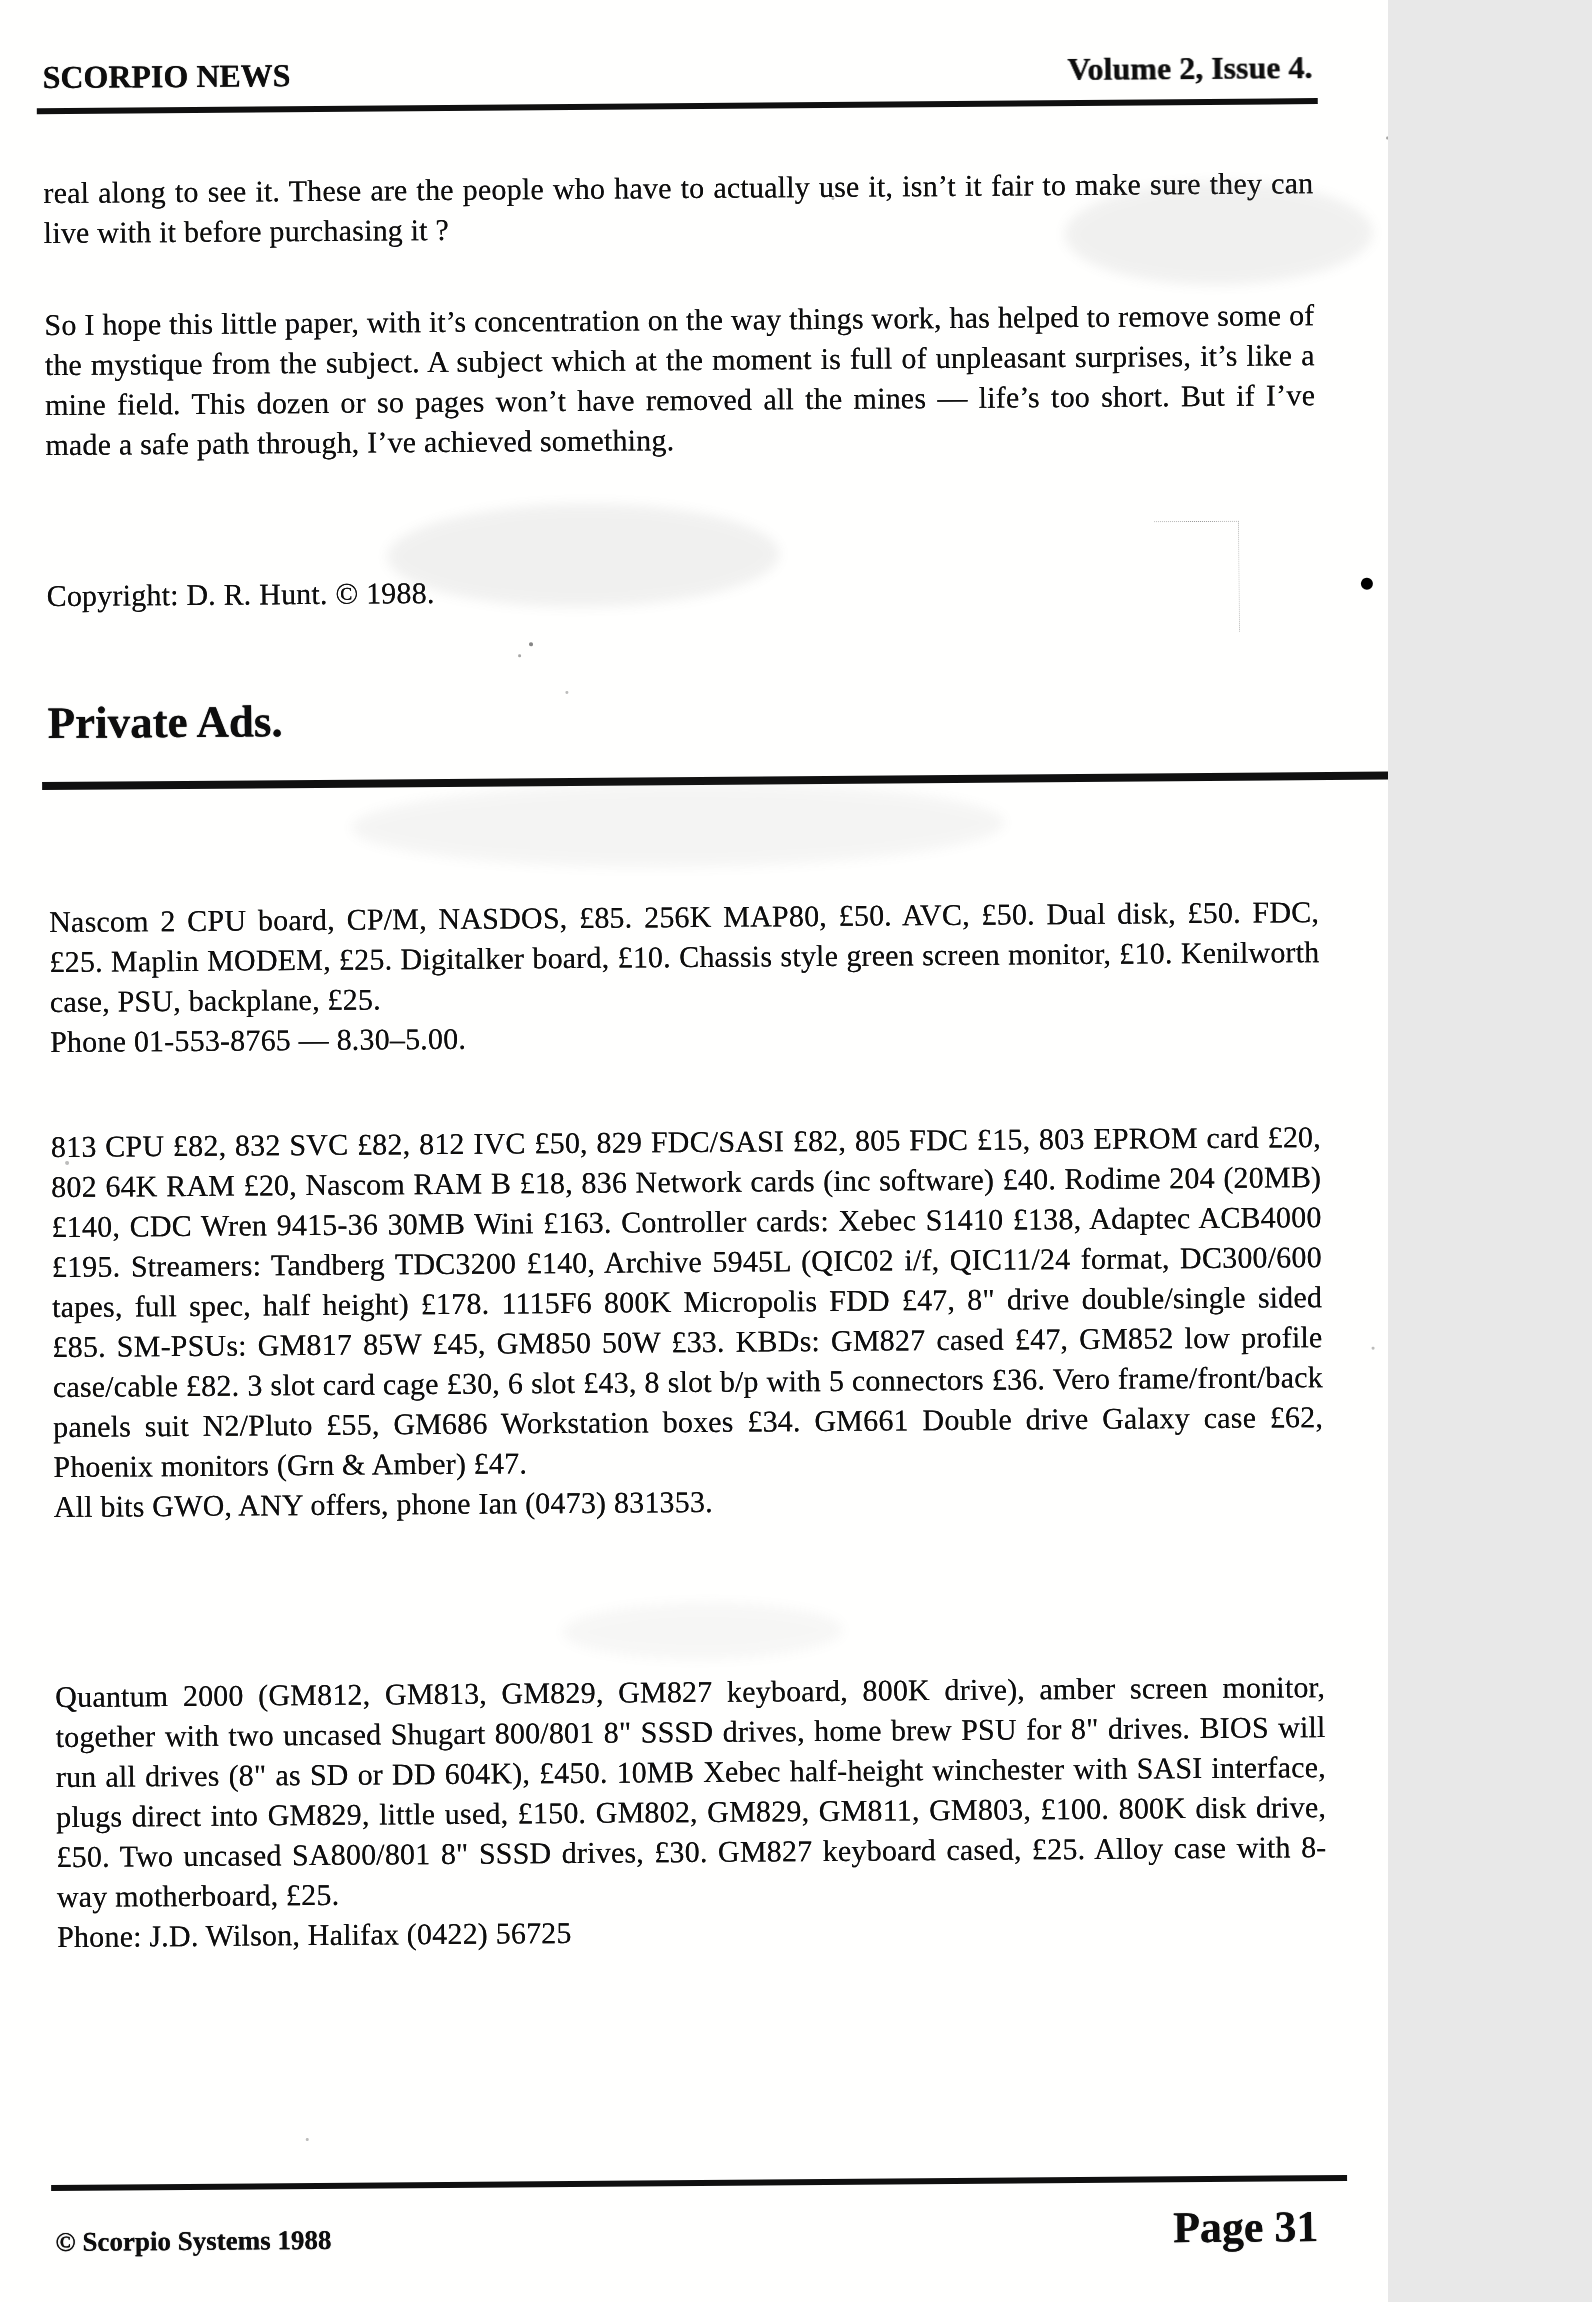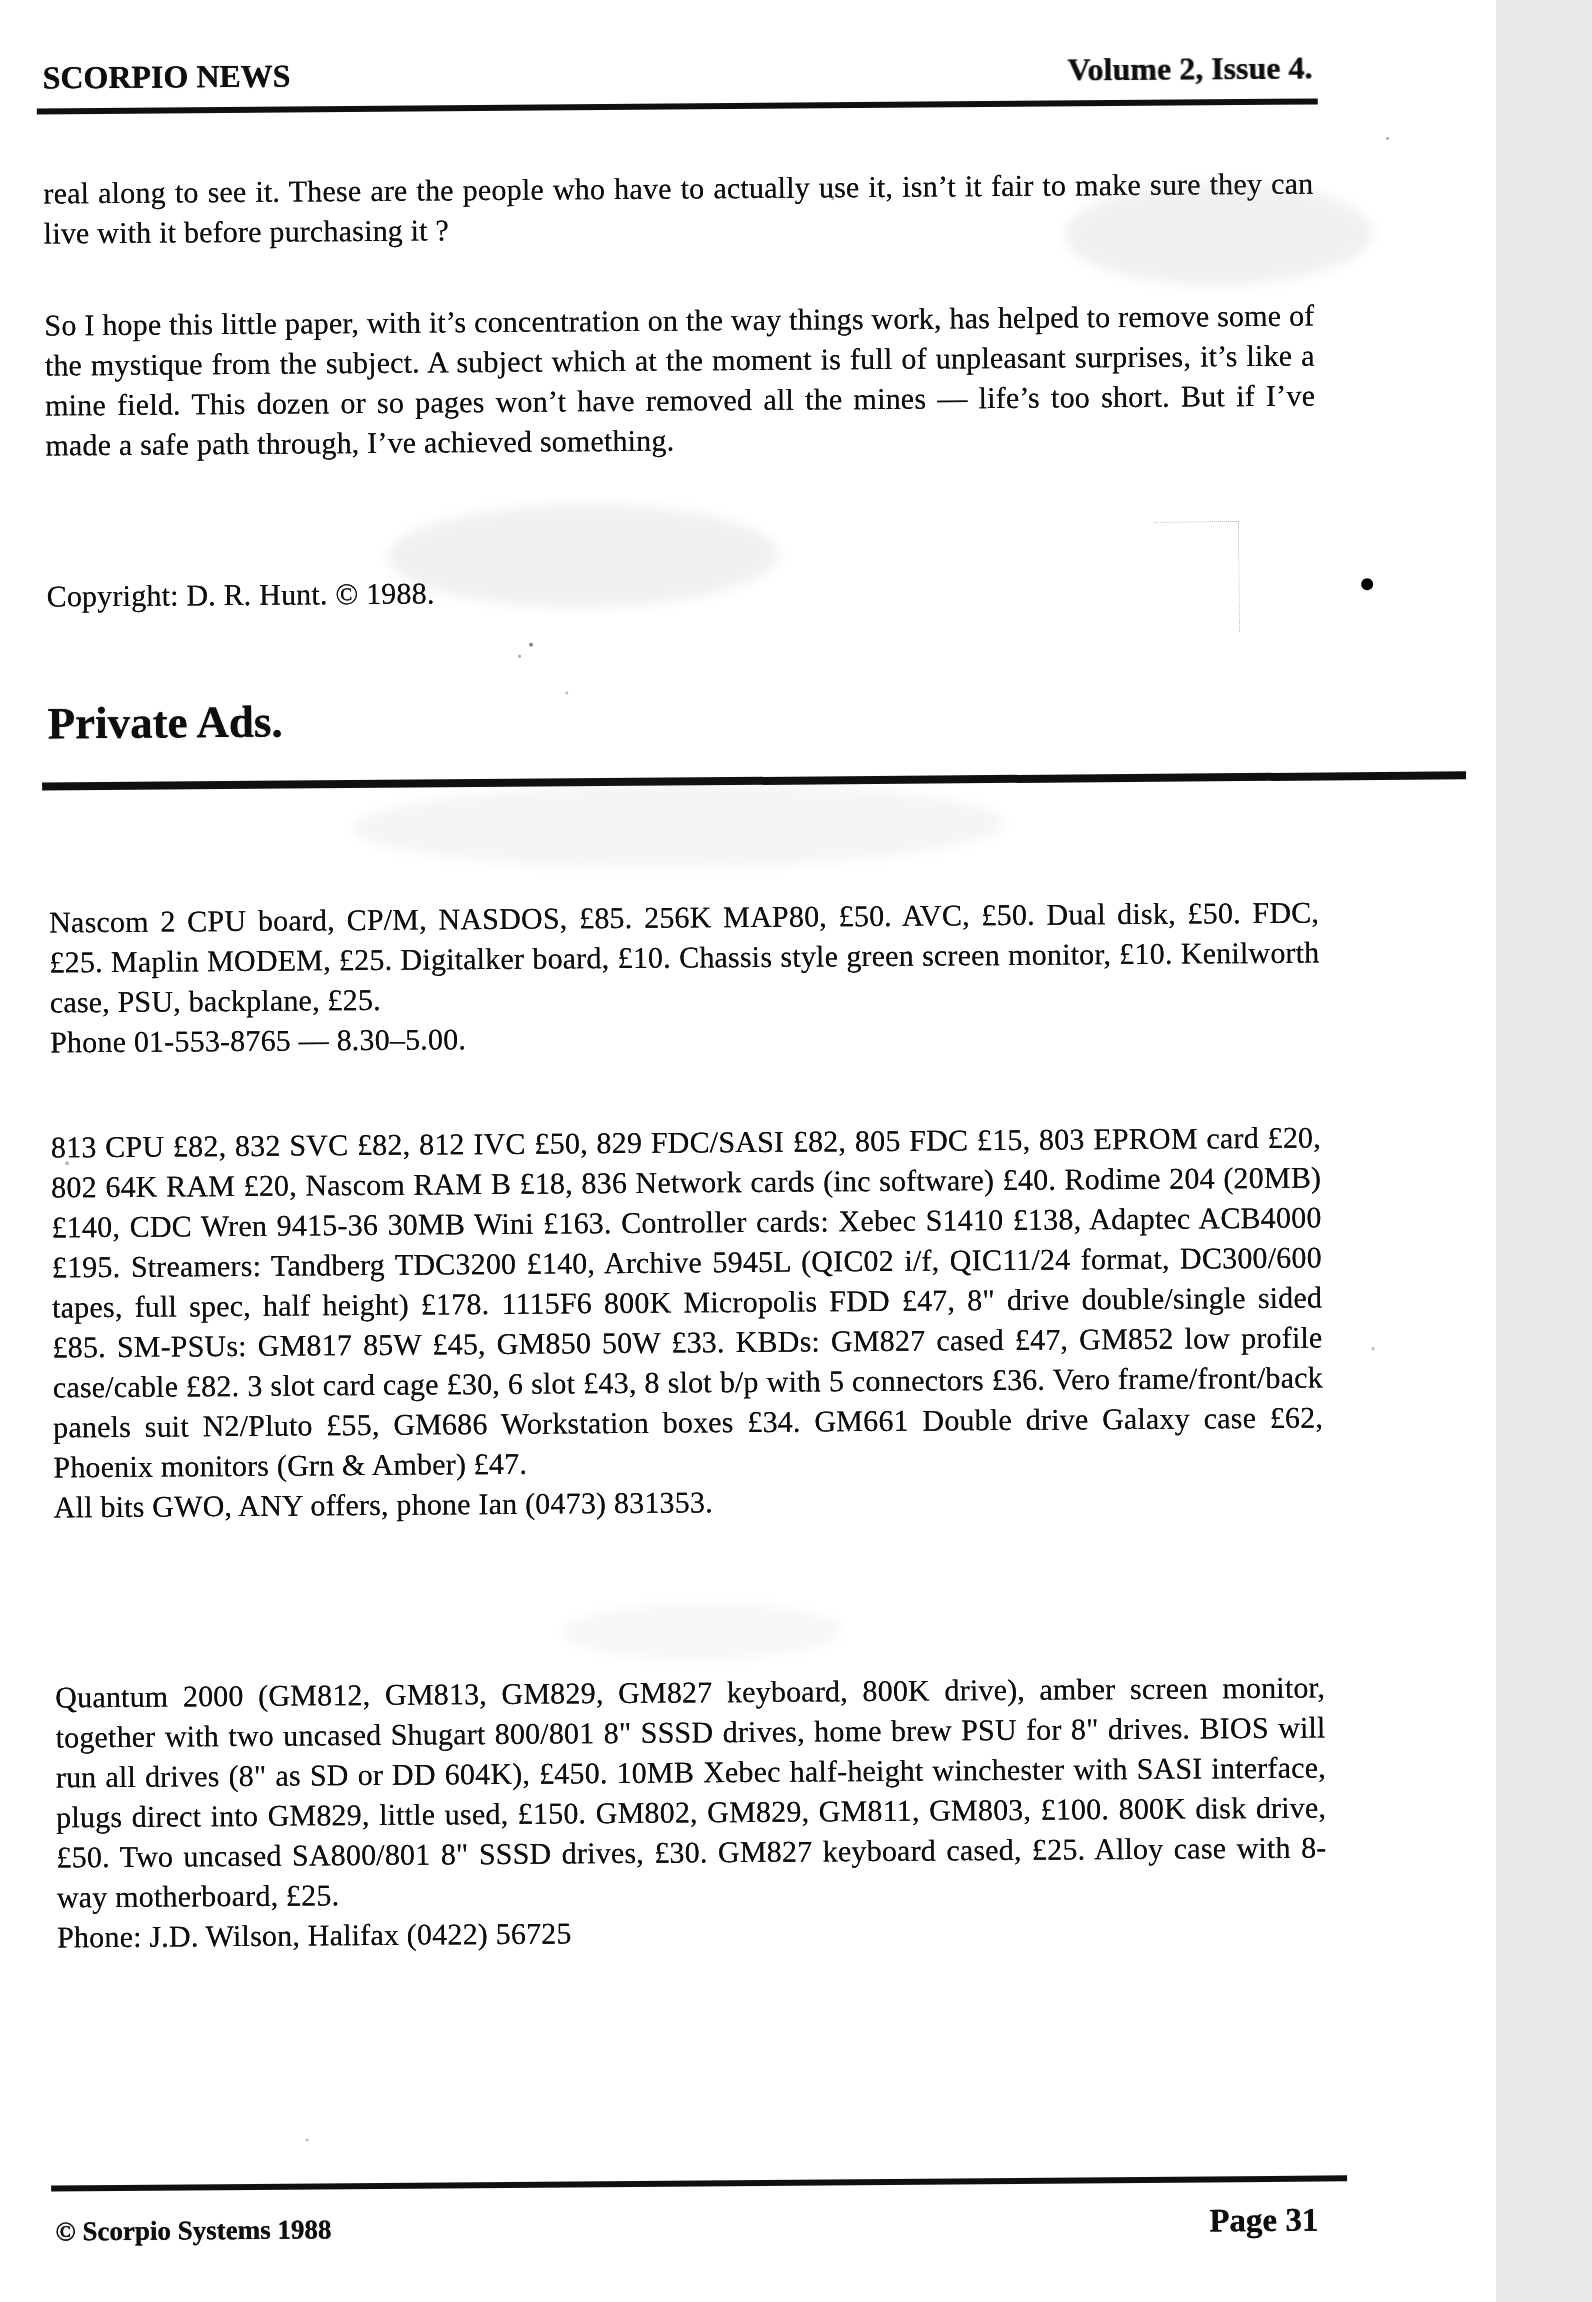--- a/index.html
+++ b/index.html
@@ -1,18 +1,18 @@
 <!DOCTYPE html>
 <html style="font-size:15px"><head>
 <meta charset="utf-8">
 <style>
   html,body{margin:0;padding:0;background:#e8e8e8;}
   .page{
     position:relative;
-    width:1496px;height:2303px;
+    width:1388px;height:2303px;
     background:#fefefce9;
     background-color:#fffffe;
     font-family:"Liberation Serif","DejaVu Serif",serif;
     color:#0e0e0e;
     overflow:hidden;
   }
   .tilt{
     position:absolute;inset:0;
     transform:rotate(-0.45deg);
     transform-origin:50% 50%;
@@ -42,21 +42,21 @@
     position:absolute;left:1363px;top:572px;
     font-size:28px;color:#000;
   }
   .ftr-row{
     position:absolute;left:47px;width:1263px;top:2206px;
     display:flex;justify-content:space-between;align-items:baseline;
     font-weight:bold;
     text-shadow:0 0 0.7px rgba(0,0,0,0.9);
   }
   .ftr-left{font-size:27px;}
-  .ftr-right{font-size:33px;}
+  .ftr-right{font-size:44px;}
   .phone-line{margin-top:0;}
   
   .bracket-artifact{
     position:absolute;left:1159px;top:525px;width:84px;height:110px;
     border-top:1.9px dotted rgba(20,20,20,0.45);
     border-right:1.9px dotted rgba(20,20,20,0.40);
   }
   .speck{position:absolute;background:#222;border-radius:50%;}
   .smudge{position:absolute;background:#777;border-radius:50%;filter:blur(5.6px);opacity:0.10;}
 </style>

